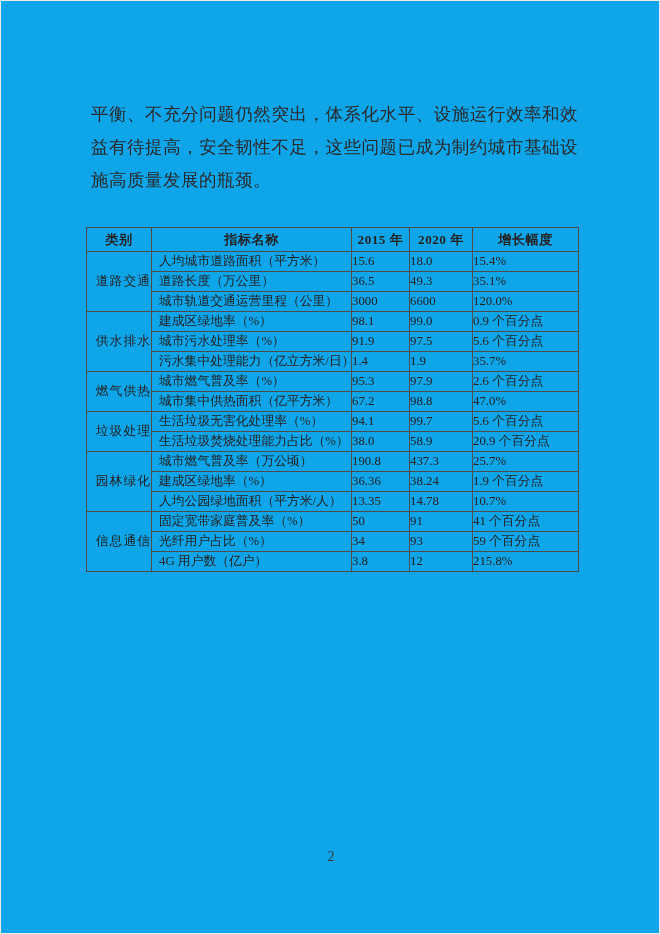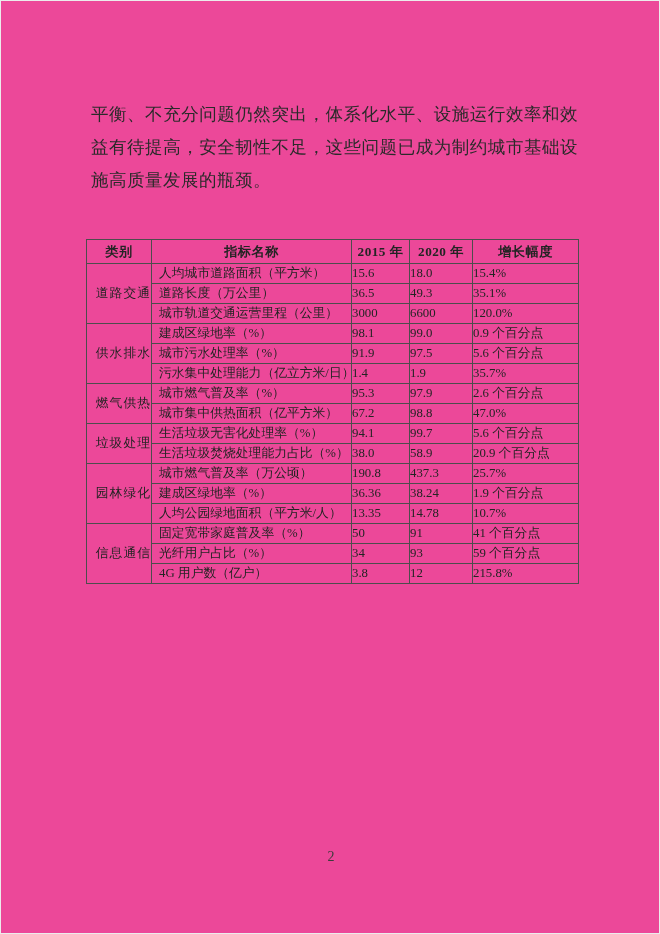--- a/index.html
+++ b/index.html
@@ -5,21 +5,21 @@
   * { margin: 0; padding: 0; box-sizing: border-box; }
   html, body {
     width: 660px;
     background: #fbfbfb;
     font-family: "Liberation Serif", "DejaVu Serif", serif;
   }
   .page {
     position: relative;
     width: 660px;
     height: 934px;
-    background: #ec4899;
+    background: #0ea5e9;
     border: 1px solid #ececec;
     overflow: hidden;
     color: #262626;
   }
   .para {
     position: absolute;
     text-align: justify;
     font-size: 17.5px;
     letter-spacing: 0.5px;
     color: #2a2a2a;
@@ -44,21 +44,21 @@
     width: 492px;
     text-align: center;
     font-size: 15px;
     font-weight: bold;
     letter-spacing: 1px;
     color: #222222;
   }
   table.ptable {
     position: absolute;
     left: 85px;
-    top: 238px;
+    top: 226px;
     width: 492px;
     border-collapse: collapse;
     table-layout: fixed;
     font-size: 12.8px;
     color: #242424;
     padding-left: 36px;
   }
   table.ptable th,
   table.ptable td {
     border: 1px solid #4d4d4d;

